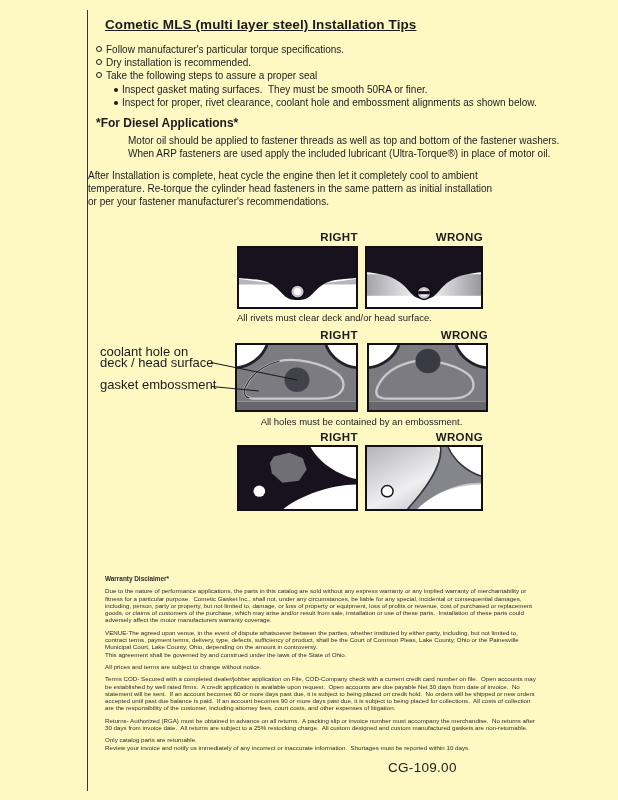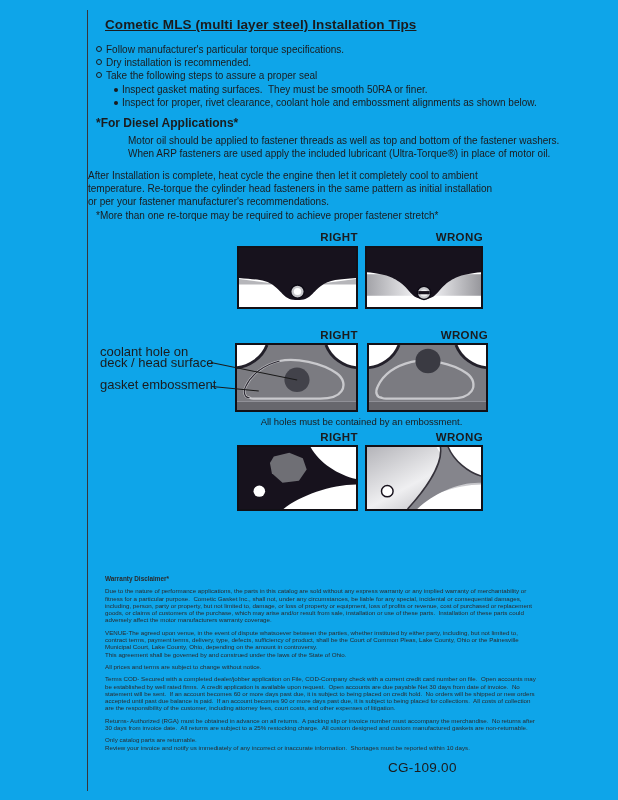--- a/index.html
+++ b/index.html
@@ -1,19 +1,19 @@
 <!DOCTYPE html>
 <html><head>
 <meta charset="utf-8">
 <style>
   html,body{margin:0;padding:0;background:#e8e8e8;}
   .page{
     position:relative;
     width:618px;height:800px;
-    background:#0ea5e9;
+    background:#fef9c3;
     font-family:"Liberation Sans", sans-serif;
     color:#1b1b1d;
     overflow:hidden;
   }
   .abs{position:absolute;}
   .vrule{position:absolute;left:87px;top:10px;width:1px;height:781px;background:#37343a;}
   .doc-title{
     position:absolute;left:105px;top:17px;
     font-size:13.5px;font-weight:bold;text-decoration:underline;
     letter-spacing:.1px;white-space:pre;
@@ -88,21 +88,20 @@
       <span>Inspect for proper, rivet clearance, coolant hole and embossment alignments as shown below.</span>
     </div>
   </div>
 
   <div class="diesel-head">*For Diesel Applications*</div>
   <div class="para p1">Motor oil should be applied to fastener threads as well as top and bottom of the fastener washers.
 When ARP fasteners are used apply the included lubricant (Ultra-Torque®) in place of motor oil.</div>
   <div class="para p2">After Installation is complete, heat cycle the engine then let it completely cool to ambient
 temperature. Re-torque the cylinder head fasteners in the same pattern as initial installation
 or per your fastener manufacturer's recommendations.</div>
-  <div class="para pnote">*More than one re-torque may be required to achieve proper fastener stretch*</div>
 
   <div class="dg-header" style="left:237px;top:231px;width:121px;">RIGHT</div>
   <div class="dg-header" style="left:365px;top:231px;width:118px;">WRONG</div>
 
   <div class="dg-box" style="left:237px;top:246px;width:121px;height:63px;">
     <svg viewBox="0 0 121 63" preserveAspectRatio="none">
       <rect x="0" y="38" width="121" height="25" fill="#ffffff"></rect>
       <polygon points="0,33 44,39 0,39" fill="#b6b6ba"></polygon>
       <polygon points="121,33 77,39 121,39" fill="#b6b6ba"></polygon>
       <path d="M0,0 H121 V32 C103,34 94,33 84,41 C75,48 74,55.5 60.5,55.5 C47,55.5 46,48 37,41 C27,33 18,34 0,32 Z" fill="#17121d"></path>
@@ -123,20 +122,21 @@
       </defs>
       <rect x="0" y="51" width="118" height="12" fill="#ffffff"></rect>
       <rect x="0" y="28" width="118" height="23" fill="url(#band1)"></rect>
       <path d="M0,0 H118 V26 C98,28 91,31 81,39 C72,47 71,54.5 59,54.5 C47,54.5 46,47 37,39 C27,31 20,28 0,26 Z" fill="#17121d"></path>
       <circle cx="59" cy="48" r="7" fill="#c7c7cb" stroke="#0c0913" stroke-width="1.4"></circle>
       <circle cx="59" cy="48" r="3.8" fill="#eeeef0"></circle>
       <rect x="53" y="46" width="12" height="3.4" fill="#17121d"></rect>
     </svg>
   </div>
 
+  <div class="caption abs" style="left:237px;top:312px;">All rivets must clear deck and/or head surface.</div>
 
   <div class="dg-header" style="left:235px;top:329px;width:123px;">RIGHT</div>
   <div class="dg-header" style="left:367px;top:329px;width:121px;">WRONG</div>
 
   <div class="callout" style="left:100px;top:346px;width:109px;">coolant hole on
 deck / head surface</div>
   <div class="callout" style="left:100px;top:379px;width:110px;">gasket embossment</div>
   <div class="pointer" style="left:211px;top:362px;width:88px;transform:rotate(11.5deg);"></div>
   <div class="pointer" style="left:212px;top:386px;width:47px;transform:rotate(5.5deg);"></div>
 

